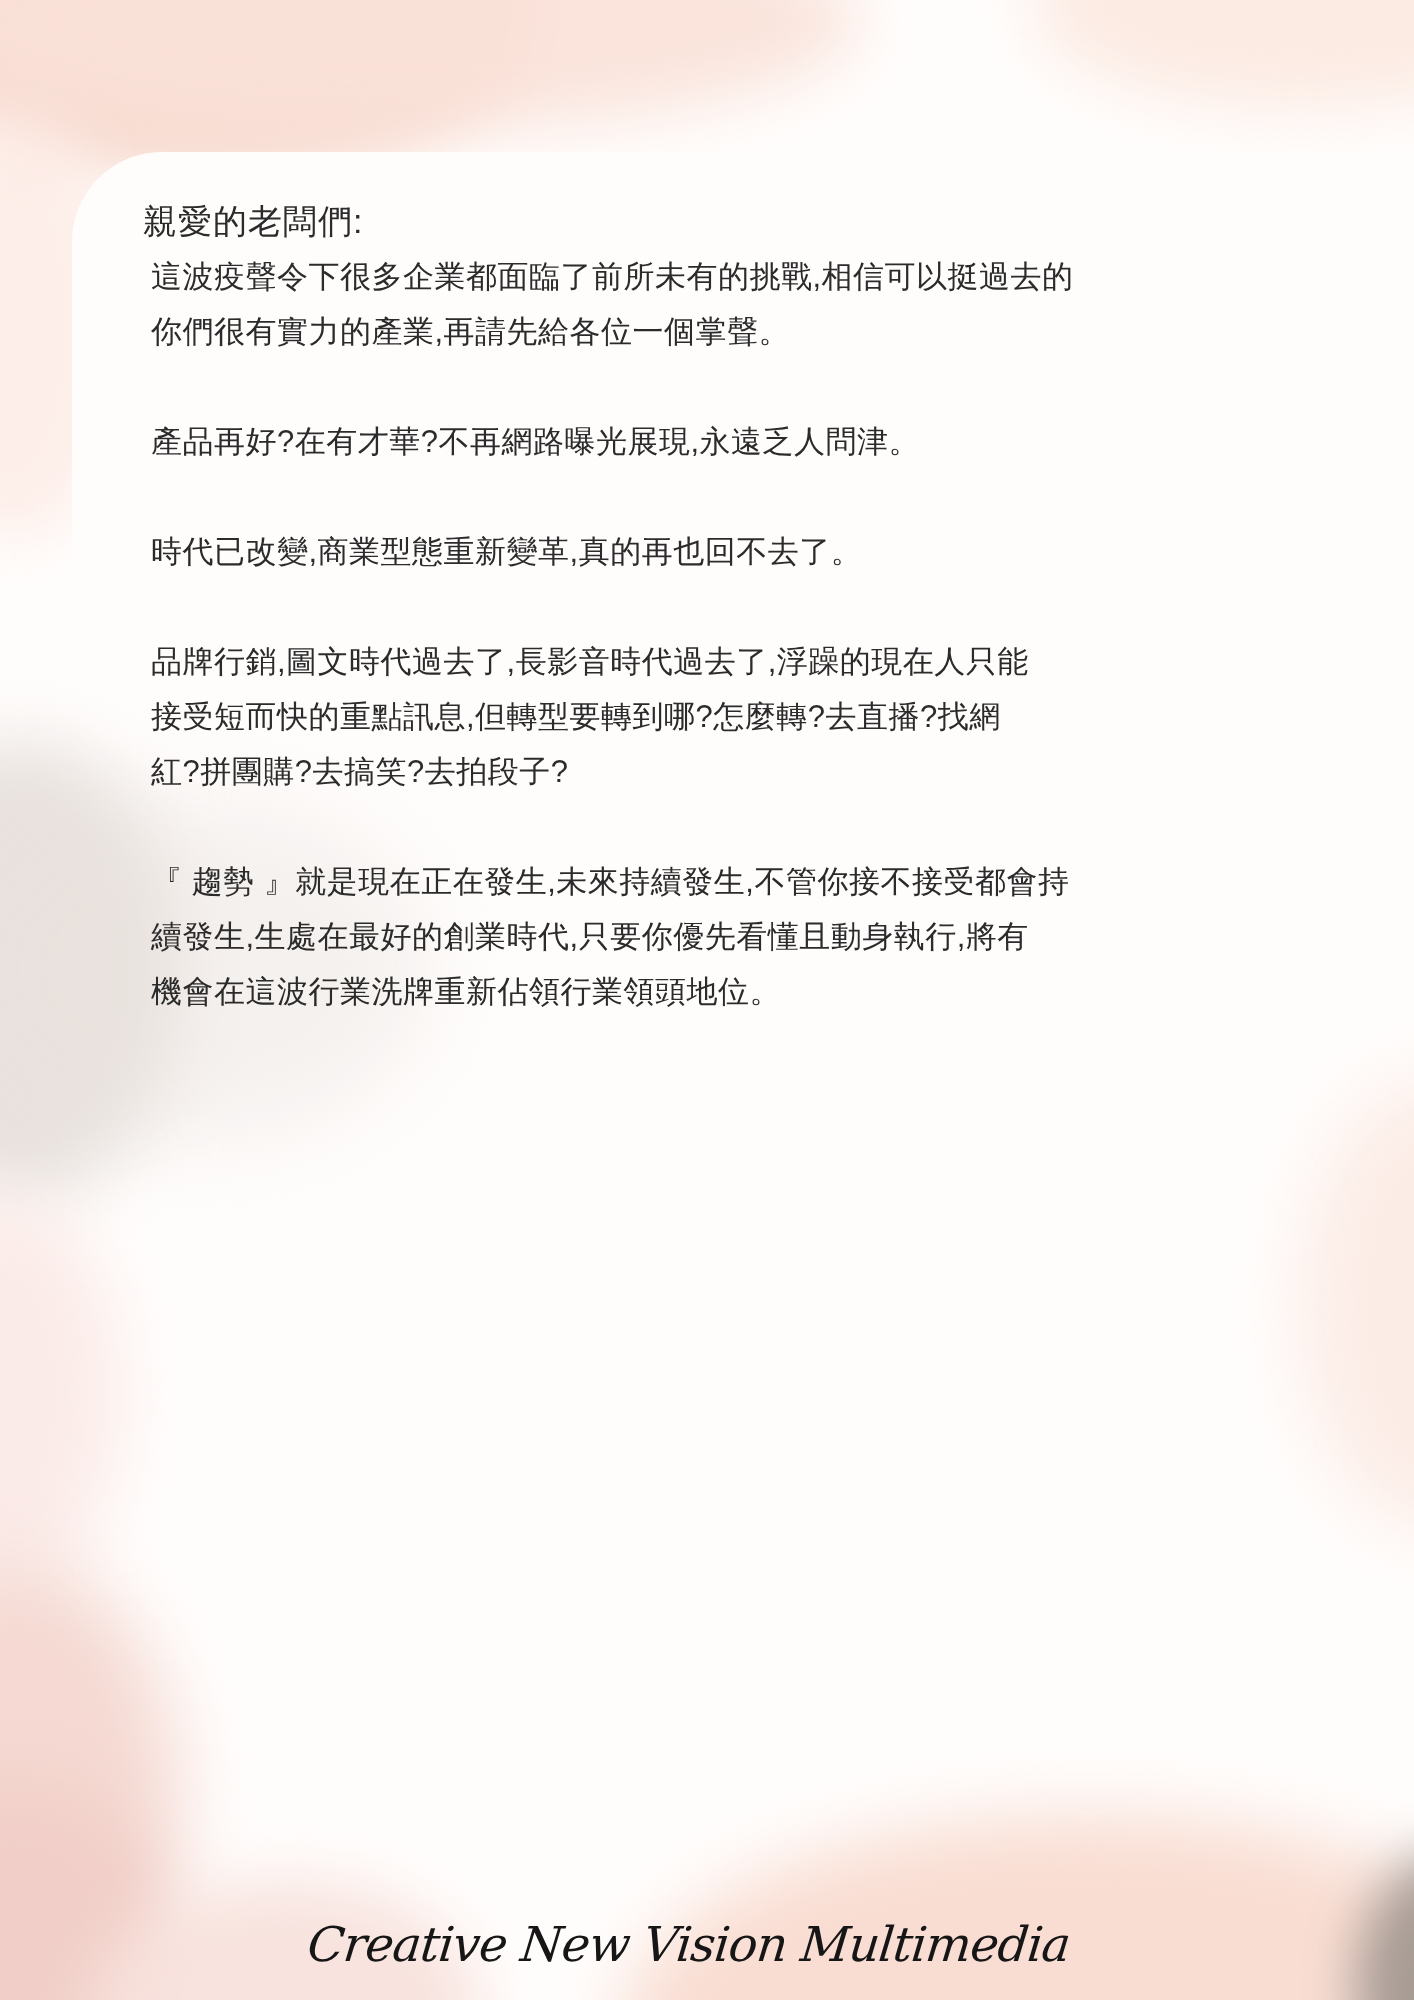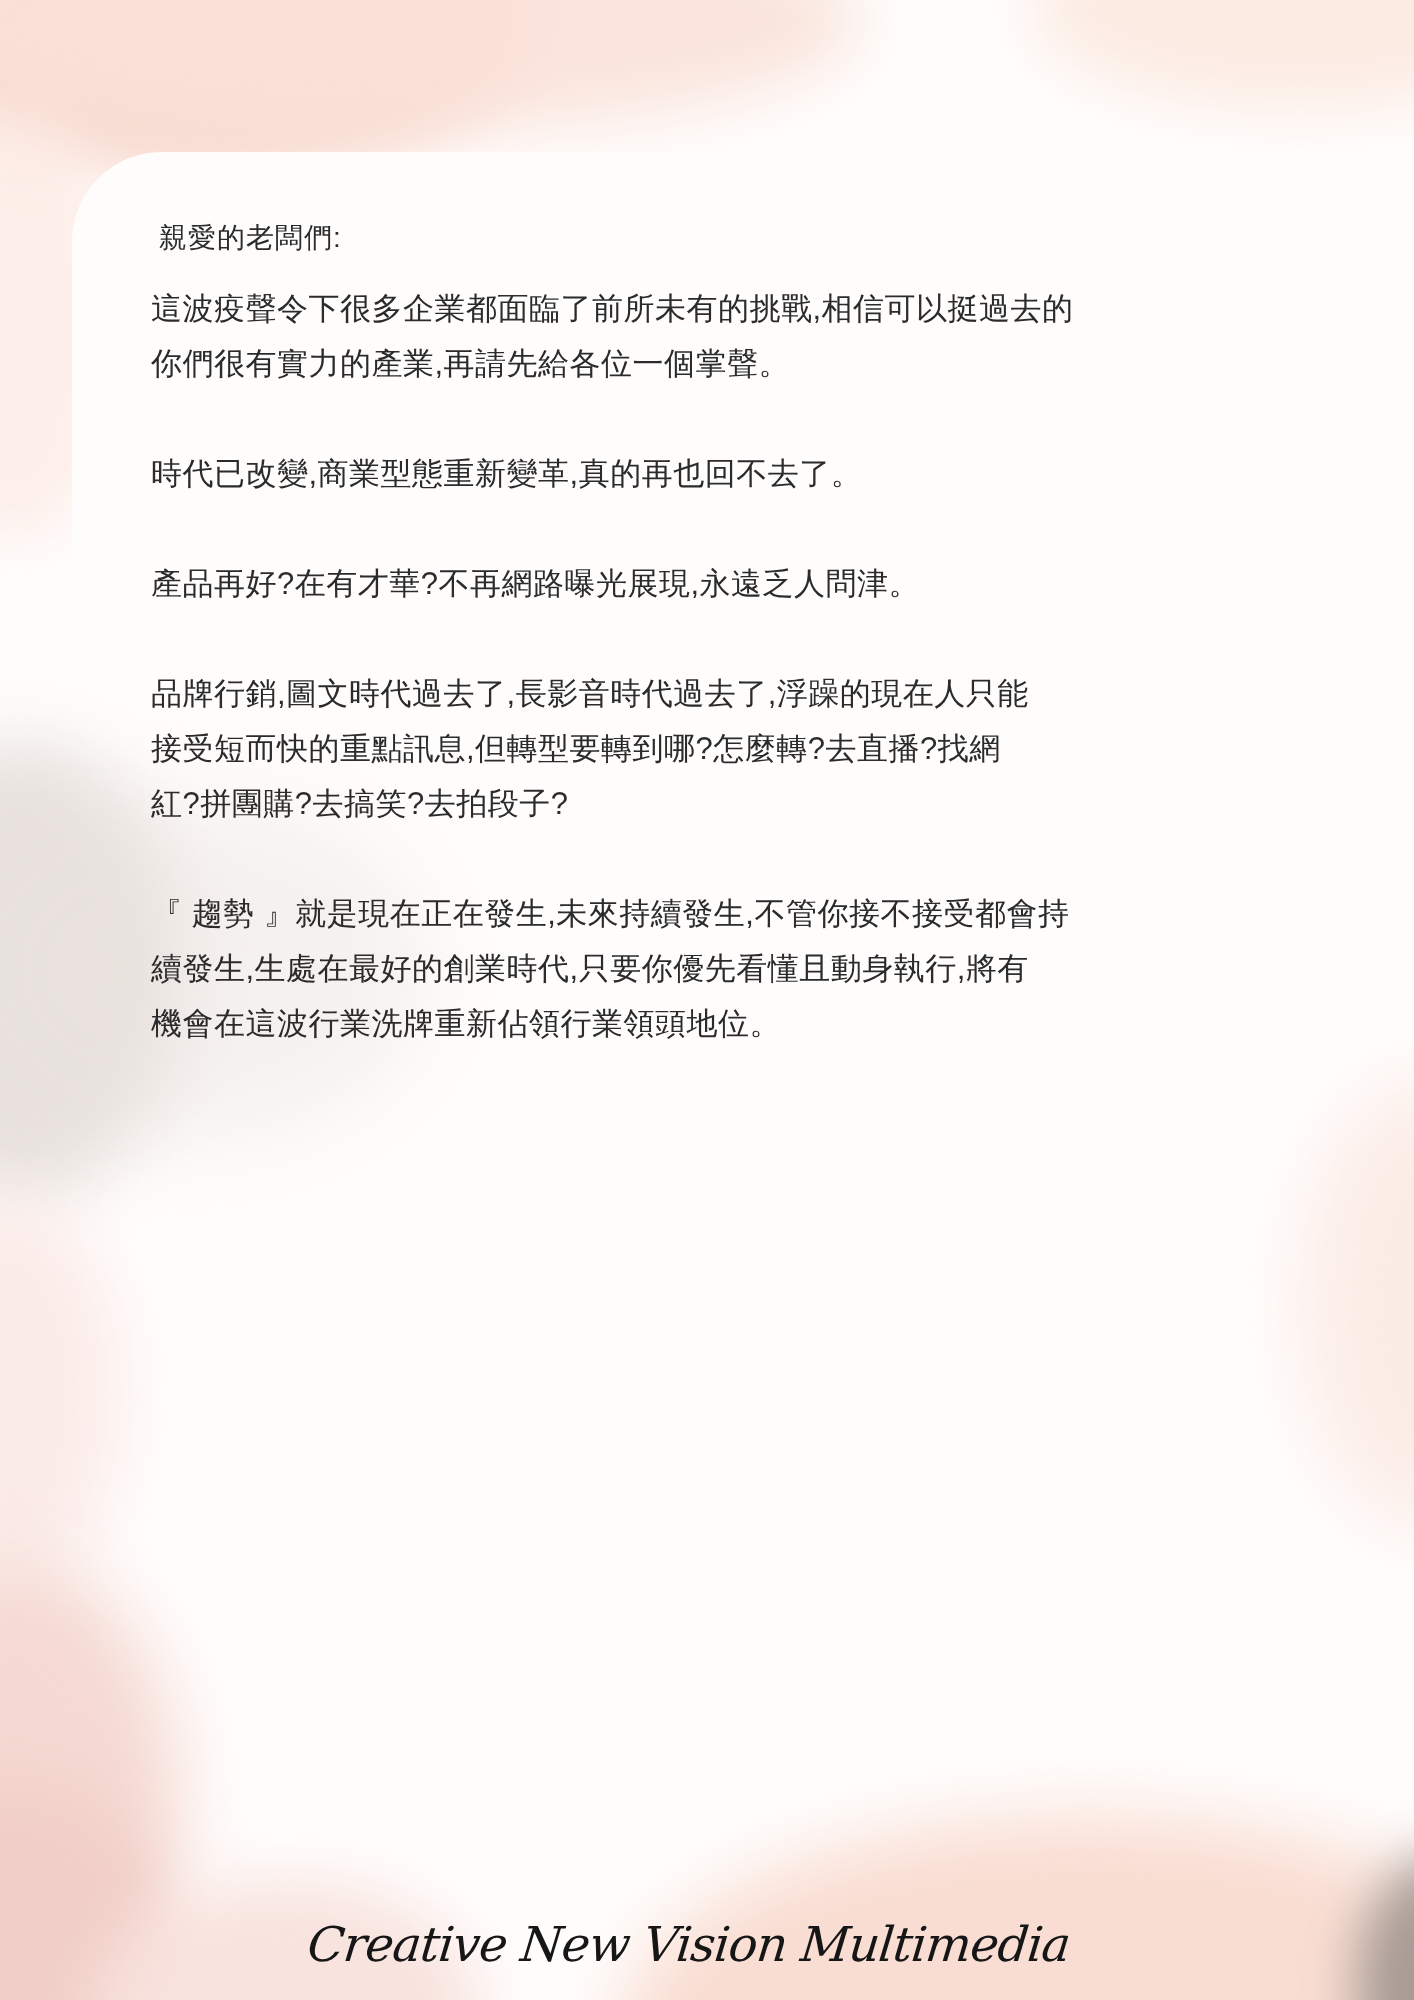--- a/index.html
+++ b/index.html
@@ -48,23 +48,23 @@
   .content {
     position: absolute;
     left: 143px; top: 194px; width: 960px;
     color: #2b2b2b;
     font-size: 31px;
     line-height: 55px;
     letter-spacing: 0.5px;
     z-index: 5;
   }
   .content h1 {
-    font-size: 28px;
+    font-size: 34px;
     font-weight: 400;
-    margin: 16px;
+    margin: 0;
     line-height: 55px;
     letter-spacing: 1px;
   }
   .content p {
     margin: 0 0 55px 8px;
     white-space: pre-line;
   }
   .content p:last-child { margin-bottom: 0; }
 
   .signature {
@@ -99,22 +99,22 @@
   <div class="blob b7b"></div>
   <div class="blob b8"></div>
   <div class="blob b9"></div>
   <div class="blob b10"></div>
   <div class="blob b11"></div>
 
   <div class="content">
     <h1>親愛的老闆們:</h1>
     <p>這波疫聲令下很多企業都面臨了前所未有的挑戰,相信可以挺過去的
 你們很有實力的產業,再請先給各位一個掌聲。</p>
+    <p>產品再好?在有才華?不再網路曝光展現,永遠乏人問津。</p>
     <p>時代已改變,商業型態重新變革,真的再也回不去了。</p>
-    <p>產品再好?在有才華?不再網路曝光展現,永遠乏人問津。</p>
     <p>品牌行銷,圖文時代過去了,長影音時代過去了,浮躁的現在人只能
 接受短而快的重點訊息,但轉型要轉到哪?怎麼轉?去直播?找網
 紅?拼團購?去搞笑?去拍段子?</p>
     <p>『 趨勢 』就是現在正在發生,未來持續發生,不管你接不接受都會持
 續發生,生處在最好的創業時代,只要你優先看懂且動身執行,將有
 機會在這波行業洗牌重新佔領行業領頭地位。</p>
   </div>
 
   <div class="signature">Creative New Vision Multimedia</div>
 

